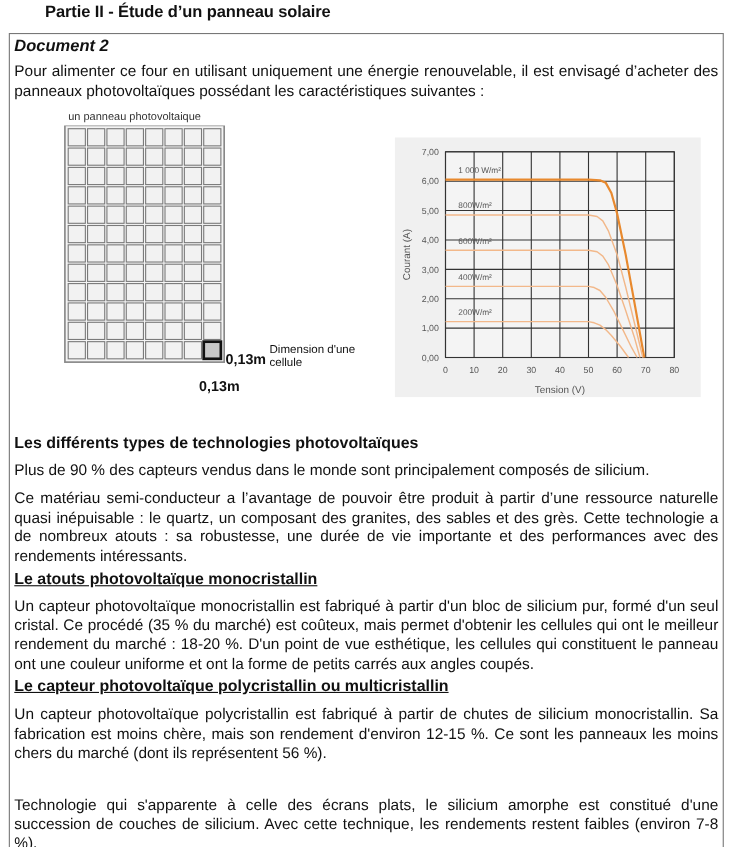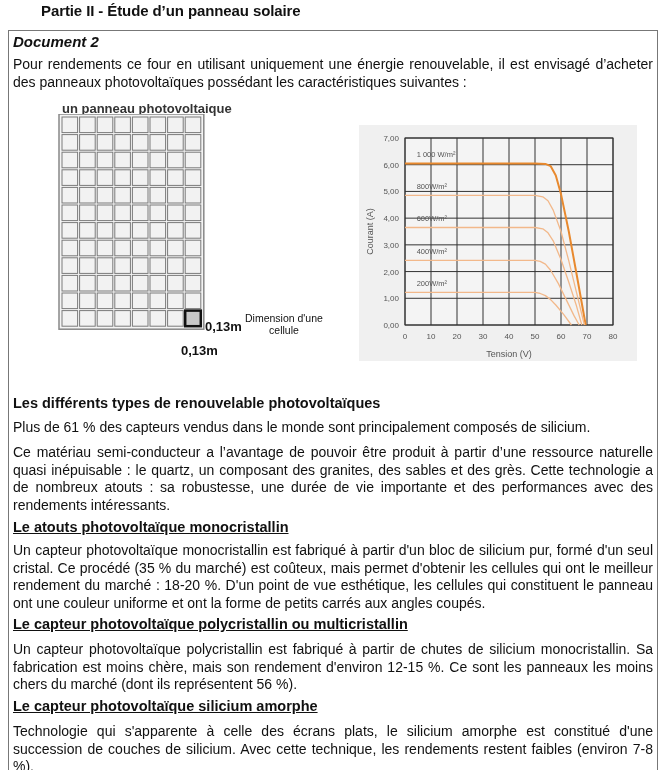--- a/index.html
+++ b/index.html
@@ -3,35 +3,35 @@
 <meta charset="utf-8">
 <style>
   html,body{margin:0;padding:0;background:#fff;}
   body{width:665px;height:770px;position:relative;font-family:"Liberation Sans",sans-serif;color:#111;overflow:hidden;}
   .part-title{position:absolute;left:10px;top:2px;font-weight:bold;font-size:15px;letter-spacing:-0.1px;margin-left:31px;}
   .doc-box{position:absolute;left:8px;top:30px;width:650px;height:746px;border:1px solid #777;box-sizing:border-box;}
   .doc-label{position:absolute;left:4px;top:2px;font-weight:bold;font-style:italic;font-size:15px;}
   .para{position:absolute;left:4px;width:640px;font-size:14px;line-height:17.5px;text-align:justify;}
   .heading{position:absolute;left:4px;font-weight:bold;font-size:14.5px;}
   .heading.u{text-decoration:underline;}
-  .panel-title{position:absolute;left:53px;top:70px;font-size:13px;color:#333;font-weight:bold;}
+  .panel-title{position:absolute;left:53px;top:70px;font-size:10px;color:#333;}
   .panel{position:absolute;left:42px;top:83px;}
   .dim-label{position:absolute;font-size:11px;color:#111;}
   .dim-big{font-size:13px;font-weight:bold;}
   .chart-wrap{position:absolute;left:350px;top:94px;width:278px;height:236px;background:#f0f0f0;}
   svg text{font-family:"Liberation Sans",sans-serif;}
 </style>
 </head>
 <body>
 
 <div class="part-title">Partie II - Étude d’un panneau solaire</div>
 
 <div class="doc-box">
   <div class="doc-label">Document 2</div>
-  <div class="para" style="top:25px;">Pour rendements ce four en utilisant uniquement une énergie renouvelable, il est envisagé d’acheter des panneaux photovoltaïques possédant les caractéristiques suivantes :</div>
+  <div class="para" style="top:25px;">Pour alimenter ce four en utilisant uniquement une énergie renouvelable, il est envisagé d’acheter des panneaux photovoltaïques possédant les caractéristiques suivantes :</div>
 
   <div class="panel-title">un panneau photovoltaique</div>
   <div class="panel">
     <svg id="panel-svg" width="300" height="260">
         <rect x="8" y="0" width="144.8" height="215.20000000000002" fill="#f4f4f4" stroke="#888" stroke-width="1.5"></rect>
         <rect x="11" y="3" width="15.600000000000001" height="15.600000000000001" fill="#f2f2f2" stroke="#7a7a7a" stroke-width="1"></rect>
         <rect x="28.6" y="3" width="15.600000000000001" height="15.600000000000001" fill="#f2f2f2" stroke="#7a7a7a" stroke-width="1"></rect>
         <rect x="46.2" y="3" width="15.600000000000001" height="15.600000000000001" fill="#f2f2f2" stroke="#7a7a7a" stroke-width="1"></rect>
         <rect x="63.800000000000004" y="3" width="15.600000000000001" height="15.600000000000001" fill="#f2f2f2" stroke="#7a7a7a" stroke-width="1"></rect>
         <rect x="81.4" y="3" width="15.600000000000001" height="15.600000000000001" fill="#f2f2f2" stroke="#7a7a7a" stroke-width="1"></rect>
@@ -122,21 +122,21 @@
         <rect x="28.6" y="196.60000000000002" width="15.600000000000001" height="15.600000000000001" fill="#f2f2f2" stroke="#7a7a7a" stroke-width="1"></rect>
         <rect x="46.2" y="196.60000000000002" width="15.600000000000001" height="15.600000000000001" fill="#f2f2f2" stroke="#7a7a7a" stroke-width="1"></rect>
         <rect x="63.800000000000004" y="196.60000000000002" width="15.600000000000001" height="15.600000000000001" fill="#f2f2f2" stroke="#7a7a7a" stroke-width="1"></rect>
         <rect x="81.4" y="196.60000000000002" width="15.600000000000001" height="15.600000000000001" fill="#f2f2f2" stroke="#7a7a7a" stroke-width="1"></rect>
         <rect x="99" y="196.60000000000002" width="15.600000000000001" height="15.600000000000001" fill="#f2f2f2" stroke="#7a7a7a" stroke-width="1"></rect>
         <rect x="116.60000000000001" y="196.60000000000002" width="15.600000000000001" height="15.600000000000001" fill="#f2f2f2" stroke="#7a7a7a" stroke-width="1"></rect>
         <rect x="134.20000000000002" y="196.60000000000002" width="15.600000000000001" height="15.600000000000001" fill="#c8c8c8" stroke="#111" stroke-width="2.5"></rect>
       </svg>
   </div>
   <div class="dim-label dim-big" style="left:196px;top:288px;">0,13m</div>
-  <div class="dim-label" style="left:236px;top:281px;font-size:10.5px;line-height:12px;text-align:center;">
+  <div class="dim-label" style="left:236px;top:281px;font-size:10.5px;line-height:12px;">
     <div>Dimension d'une</div>
     <div>cellule</div>
   </div>
   <div class="dim-label dim-big" style="left:172px;top:312px;">0,13m</div>
 
   <div class="chart-wrap">
     <svg id="chart-svg" width="278" height="236">
         <rect x="46" y="13" width="208" height="187" fill="#f4f4f4" stroke="#333333" stroke-width="1"></rect>
         <line x1="46" y1="13" x2="46" y2="200" stroke="#333333" stroke-width="1"></line>
         <text x="46" y="214" font-size="8" fill="#555" text-anchor="middle">0</text>
@@ -180,25 +180,24 @@
         <text x="57.7" y="64.43571428571428" font-size="7.5" fill="#555">800W/m²</text>
         <polyline points="46,102.49285714285713 176,102.49285714285713 183.79999999999998,103.82857142857142 189,107.83571428571427 194.20000000000002,115.85 202,134.55 209.79999999999998,157.25714285714287 217.6,181.3 222.79999999999998,200" fill="none" stroke="#f2b88a" stroke-width="1.3" stroke-linejoin="round"></polyline>
         <text x="57.7" y="96.49285714285713" font-size="7.5" fill="#555">600W/m²</text>
         <polyline points="46,135.35142857142858 176,135.35142857142858 181.20000000000002,136.42000000000002 186.4,139.0914285714286 191.6,145.2357142857143 199.4,158.59285714285716 207.20000000000002,174.62142857142857 215,190.65 220.20000000000002,200" fill="none" stroke="#f2b88a" stroke-width="1.3" stroke-linejoin="round"></polyline>
         <text x="57.7" y="129.35142857142858" font-size="7.5" fill="#555">400W/m²</text>
         <polyline points="46,167.40857142857143 176,167.40857142857143 181.20000000000002,168.47714285714287 186.4,170.6142857142857 191.6,174.62142857142857 196.79999999999998,179.96428571428572 204.6,189.31428571428572 212.4,200" fill="none" stroke="#f2b88a" stroke-width="1.3" stroke-linejoin="round"></polyline>
         <text x="57.7" y="161.40857142857143" font-size="7.5" fill="#555">200W/m²</text>
       </svg>
   </div>
 
-  <div class="heading" style="top:364px;">Les différents types de renouvelable photovoltaïques</div>
-  <div class="para" style="top:388px;">Plus de 61 % des capteurs vendus dans le monde sont principalement composés de silicium.</div>
+  <div class="heading" style="top:364px;">Les différents types de technologies photovoltaïques</div>
+  <div class="para" style="top:388px;">Plus de 90 % des capteurs vendus dans le monde sont principalement composés de silicium.</div>
   <div class="para" style="top:413px;">Ce matériau semi-conducteur a l’avantage de pouvoir être produit à partir d’une ressource naturelle quasi inépuisable : le quartz, un composant des granites, des sables et des grès. Cette technologie a de nombreux atouts : sa robustesse, une durée de vie importante et des performances avec des rendements intéressants.</div>
 
   <div class="heading u" style="top:488px;">Le atouts photovoltaïque monocristallin</div>
   <div class="para" style="top:511px;">Un capteur photovoltaïque monocristallin est fabriqué à partir d'un bloc de silicium pur, formé d'un seul cristal. Ce procédé (35 % du marché) est coûteux, mais permet d'obtenir les cellules qui ont le meilleur rendement du marché : 18-20 %. D'un point de vue esthétique, les cellules qui constituent le panneau ont une couleur uniforme et ont la forme de petits carrés aux angles coupés.</div>
 
   <div class="heading u" style="top:585px;">Le capteur photovoltaïque polycristallin ou multicristallin</div>
   <div class="para" style="top:610px;">Un capteur photovoltaïque polycristallin est fabriqué à partir de chutes de silicium monocristallin. Sa fabrication est moins chère, mais son rendement d'environ 12-15 %. Ce sont les panneaux les moins chers du marché (dont ils représentent 56 %).</div>
 
-  <div class="heading u" style="top:667px;">Le capteur photovoltaïque silicium amorphe</div>
   <div class="para" style="top:692px;">Technologie qui s'apparente à celle des écrans plats, le silicium amorphe est constitué d'une succession de couches de silicium. Avec cette technique, les rendements restent faibles (environ 7-8 %).</div>
 </div>
 
 </body></html>

